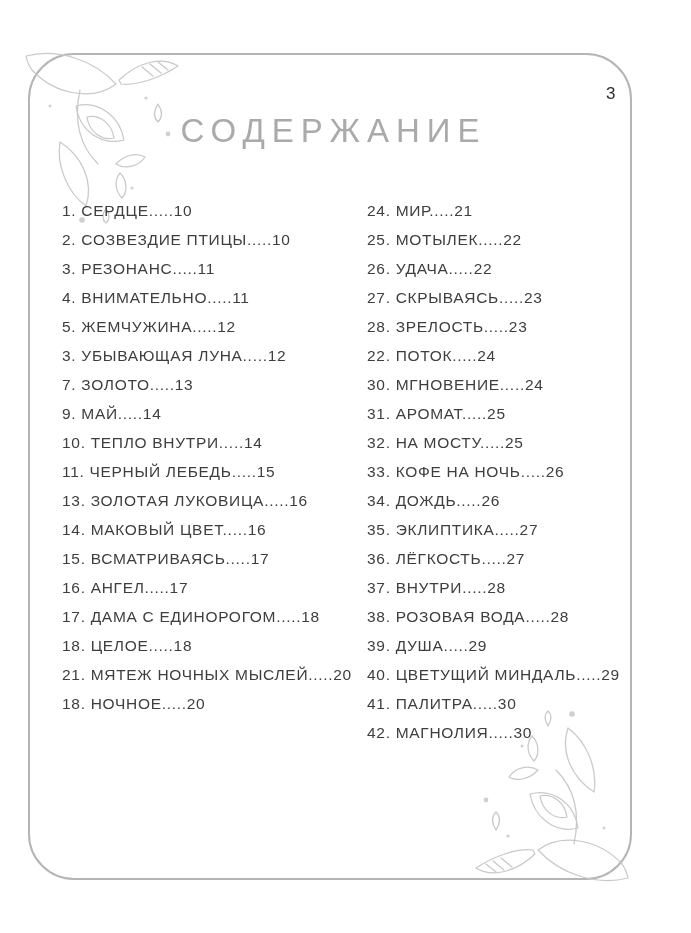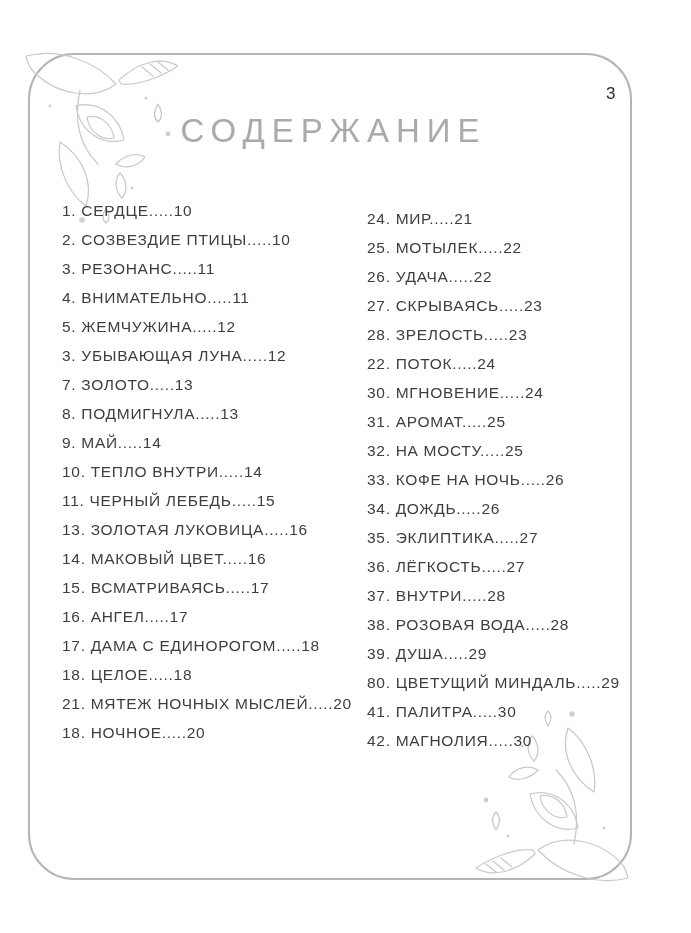--- a/index.html
+++ b/index.html
@@ -17,21 +17,21 @@
   .title{
     position:absolute;left:28px;top:112px;width:604px;margin:0;
     text-align:center;font-size:33px;font-weight:400;
     letter-spacing:7px;text-indent:7px;color:#aaaaaa;
   }
   .cols{
     position:absolute;left:62px;top:196px;width:560px;display:flex;
   }
   .col{display:flex;flex-direction:column;}
   .col-left{width:305px;}
-  .col-right{flex:1;margin-top:8px;}
+  .col-right{flex:1;}
   .toc-row{
     height:29px;line-height:29px;font-size:15.5px;color:#3e3e3e;
     letter-spacing:.7px;white-space:nowrap;
   }
   .ornament{position:absolute;pointer-events:none;}
   .ornament.tl{left:20px;top:46px;}
   .ornament.br{left:462px;top:696px;transform:rotate(180deg);}
   .ornament path,.ornament line{stroke:#c9c9c9;fill:none;stroke-width:1.25;stroke-linecap:round;stroke-linejoin:round;}
   .ornament .dotfill{fill:#cfcfcf;stroke:none;}
 </style>
@@ -90,21 +90,20 @@
 
   <div class="cols">
     <div class="col col-left" id="col-left">
         <div class="toc-row">1. СЕРДЦЕ.....10</div>
         <div class="toc-row">2. СОЗВЕЗДИЕ ПТИЦЫ.....10</div>
         <div class="toc-row">3. РЕЗОНАНС.....11</div>
         <div class="toc-row">4. ВНИМАТЕЛЬНО.....11</div>
         <div class="toc-row">5. ЖЕМЧУЖИНА.....12</div>
         <div class="toc-row">3. УБЫВАЮЩАЯ ЛУНА.....12</div>
         <div class="toc-row">7. ЗОЛОТО.....13</div>
-        <div class="toc-row">8. ПОДМИГНУЛА.....13</div>
         <div class="toc-row">9. МАЙ.....14</div>
         <div class="toc-row">10. ТЕПЛО ВНУТРИ.....14</div>
         <div class="toc-row">11. ЧЕРНЫЙ ЛЕБЕДЬ.....15</div>
         <div class="toc-row">13. ЗОЛОТАЯ ЛУКОВИЦА.....16</div>
         <div class="toc-row">14. МАКОВЫЙ ЦВЕТ.....16</div>
         <div class="toc-row">15. ВСМАТРИВАЯСЬ.....17</div>
         <div class="toc-row">16. АНГЕЛ.....17</div>
         <div class="toc-row">17. ДАМА С ЕДИНОРОГОМ.....18</div>
         <div class="toc-row">18. ЦЕЛОЕ.....18</div>
         <div class="toc-row">21. МЯТЕЖ НОЧНЫХ МЫСЛЕЙ.....20</div>
@@ -120,19 +119,19 @@
         <div class="toc-row">30. МГНОВЕНИЕ.....24</div>
         <div class="toc-row">31. АРОМАТ.....25</div>
         <div class="toc-row">32. НА МОСТУ.....25</div>
         <div class="toc-row">33. КОФЕ НА НОЧЬ.....26</div>
         <div class="toc-row">34. ДОЖДЬ.....26</div>
         <div class="toc-row">35. ЭКЛИПТИКА.....27</div>
         <div class="toc-row">36. ЛЁГКОСТЬ.....27</div>
         <div class="toc-row">37. ВНУТРИ.....28</div>
         <div class="toc-row">38. РОЗОВАЯ ВОДА.....28</div>
         <div class="toc-row">39. ДУША.....29</div>
-        <div class="toc-row">80. ЦВЕТУЩИЙ МИНДАЛЬ.....29</div>
+        <div class="toc-row">40. ЦВЕТУЩИЙ МИНДАЛЬ.....29</div>
         <div class="toc-row">41. ПАЛИТРА.....30</div>
         <div class="toc-row">42. МАГНОЛИЯ.....30</div>
       </div>
   </div>
 
 </div>
 
 </body></html>

